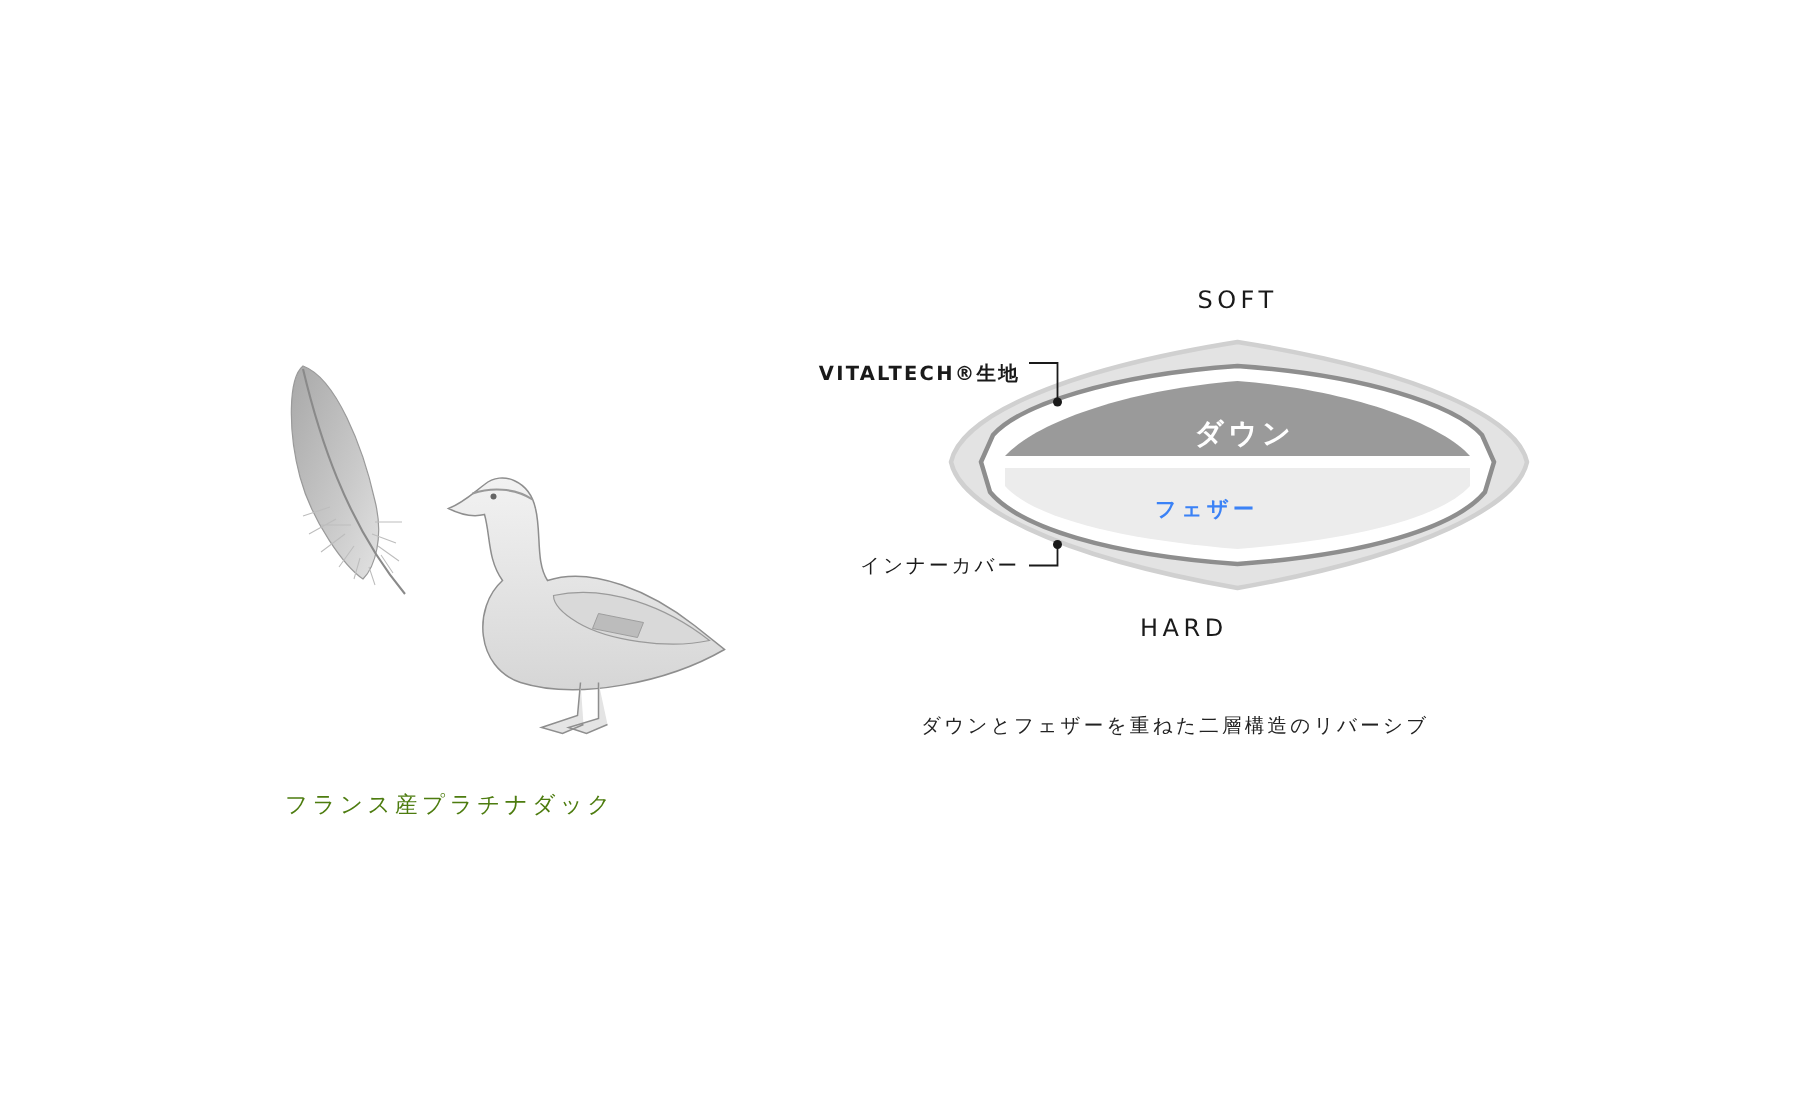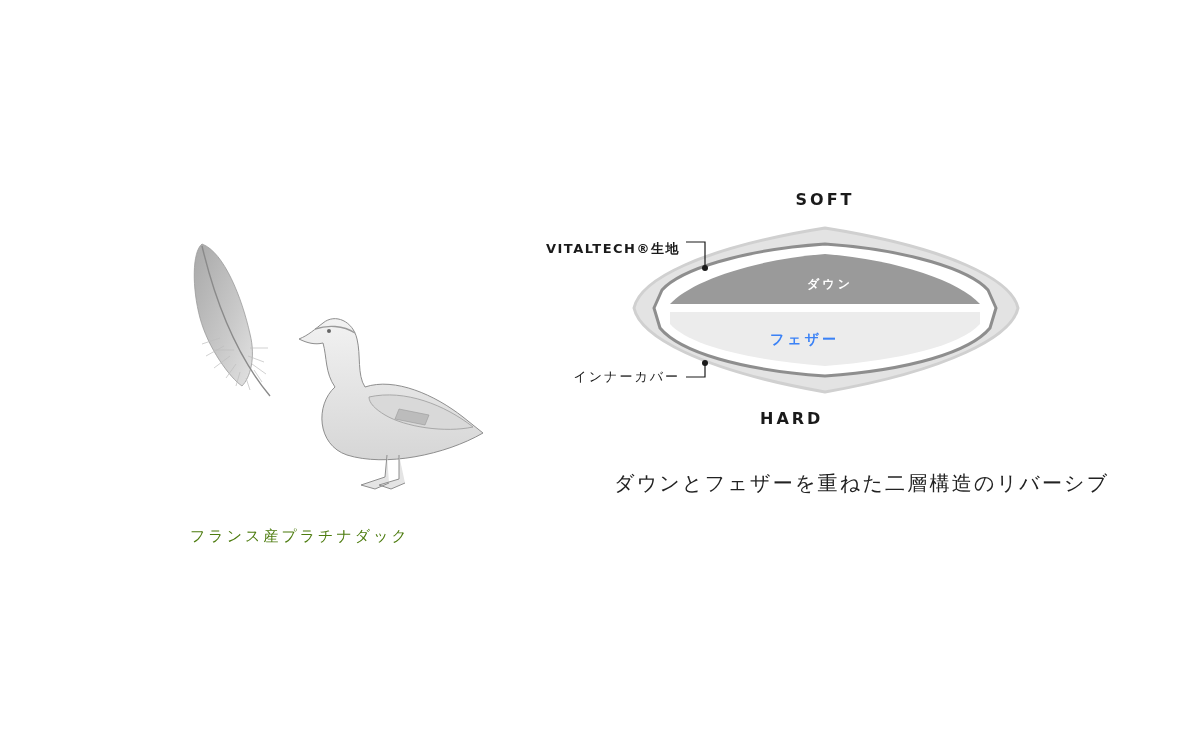--- a/index.html
+++ b/index.html
@@ -1,25 +1,25 @@
 <!DOCTYPE html>
 <html><head>
 <meta charset="utf-8">
 <style>
   html, body { margin:0; padding:0; }
   body { width:1200px; height:738px; background:#ffffff; position:relative; overflow:hidden;
          font-family:"DejaVu Sans", "Liberation Sans", sans-serif; color:#1a1a1a; }
   .abs { position:absolute; }
   .caption { left:190px; top:527px; width:270px; text-align:left; font-size:15px; letter-spacing:3px; color:#4d7c0f; }
-  .label-bold { font-weight:bold; letter-spacing:2px; font-size:15px; color:#1a1a1a; }
+  .label-bold { font-weight:normal; letter-spacing:2px; font-size:15px; color:#1a1a1a; }
   .soft { left:760px; top:190px; width:130px; text-align:center; font-size:16px; letter-spacing:3px; }
   .hard { left:760px; top:409px; width:130px; text-align:left; font-size:16px; letter-spacing:3px; }
   .vital { left:490px; top:240px; width:190px; text-align:right; font-size:13px; letter-spacing:1.5px; font-weight:bold; }
   .inner { left:520px; top:368px; width:160px; text-align:right; font-size:13px; letter-spacing:2px; font-weight:normal; }
-  .desc { left:614px; top:470px; width:430px; font-size:20px; line-height:27px; letter-spacing:2.2px; color:#222;font-family:Liberation Serif, serif; }
+  .desc { left:614px; top:470px; width:430px; font-size:13px; line-height:27px; letter-spacing:2.2px; color:#222;font-family:Liberation Serif, serif; }
   .desc span { display:block; white-space:nowrap; }
 </style>
 </head>
 <body>
 
 <svg class="abs" style="left:190px;top:238px" width="90" height="160" viewBox="0 0 90 160">
   <defs>
     <linearGradient id="fg" x1="0" y1="0" x2="1" y2="1">
       <stop offset="0" stop-color="#a8a8a8"></stop>
       <stop offset="0.6" stop-color="#c9c9c9"></stop>
@@ -67,21 +67,21 @@
 
   <path d="M50 92 L 360 92 L 360 104 C 340 126, 280 140, 205 146 C 130 140, 70 126, 50 104 Z" fill="#ececec"></path>
 
   <circle cx="85" cy="48" r="3" fill="#1a1a1a"></circle>
   <circle cx="85" cy="143" r="3" fill="#1a1a1a"></circle>
 
   <path d="M66 22 L 85 22 L 85 48" fill="none" stroke="#1a1a1a" stroke-width="1.2"></path>
   <path d="M66 157 L 85 157 L 85 143" fill="none" stroke="#1a1a1a" stroke-width="1.2"></path>
 </svg>
 
-<div class="abs" style="left:780px;top:276px;width:100px;text-align:center;color:#ffffff;font-size:12px;letter-spacing:3px;font-weight:bold;">ダウン</div>
+<div class="abs" style="left:780px;top:276px;width:100px;text-align:center;color:#ffffff;font-size:19px;letter-spacing:3px;font-weight:bold;">ダウン</div>
 <div class="abs" style="left:770px;top:331px;width:120px;color:#3b82f6;font-size:14px;letter-spacing:3px;font-weight:bold;">フェザー</div>
 
 <div class="abs vital">VITALTECH®生地</div>
 <div class="abs inner">インナーカバー</div>
 
 <div class="abs desc">
   <span>ダウンとフェザーを重ねた二層構造のリバーシブ</span>
 </div>
 
 </body></html>

